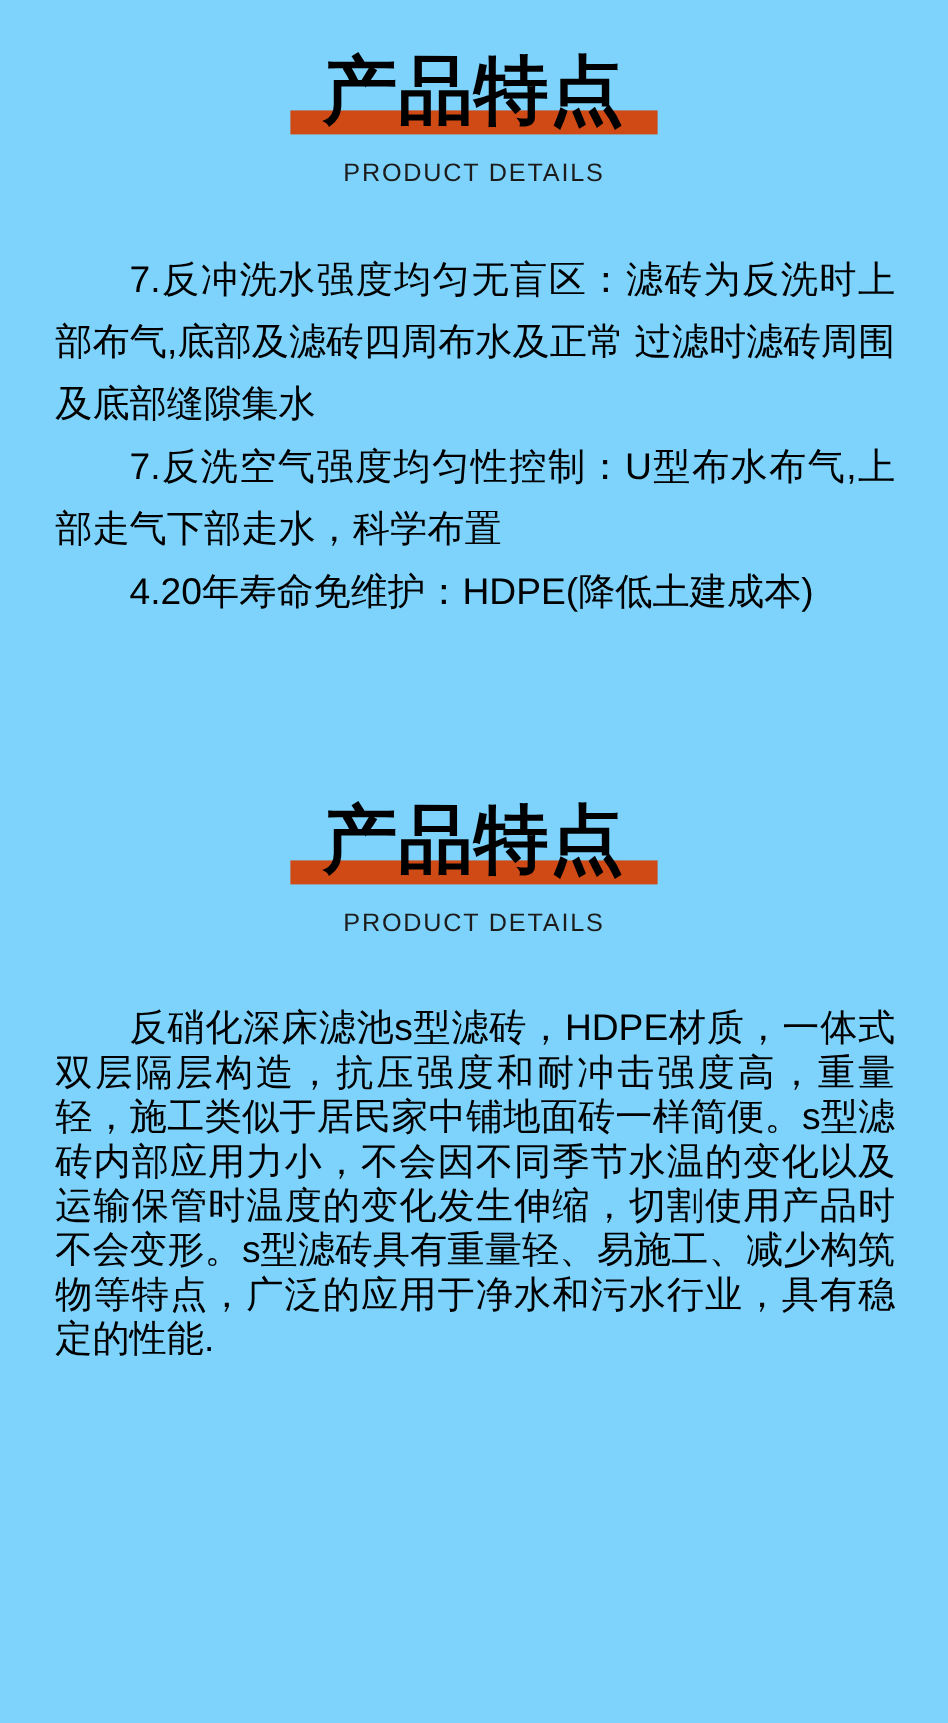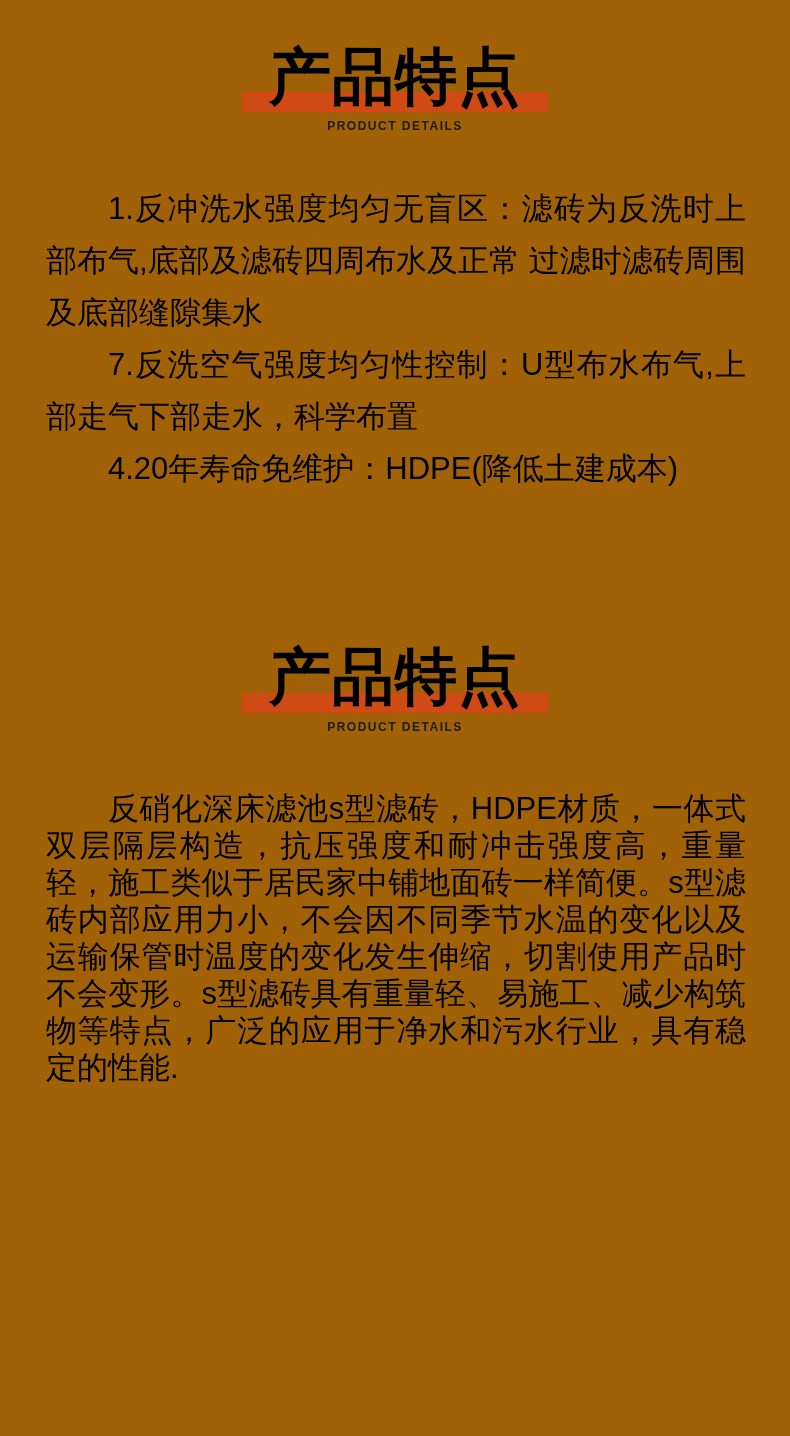--- a/index.html
+++ b/index.html
@@ -10,21 +10,21 @@
     width: 790px;
     min-height: 1436px;
     background: #ffffff;
     font-family: "Liberation Sans", "DejaVu Sans", sans-serif;
     color: #000000;
     overflow-x: hidden;
   }
   .page {
     width: 790px;
     min-height: 1436px;
-    background: #a16207;
+    background: #7dd3fc;
   }
   .section-header {
     text-align: center;
   }
   .title-wrap {
     position: relative;
     display: inline-block;
   }
   .section-title {
     position: relative;
@@ -41,23 +41,23 @@
     position: absolute;
     z-index: 0;
     left: 50%;
     transform: translateX(-50%);
     bottom: -3px;
     width: 306px;
     height: 20px;
     background: #d04a15; 
   }
   .section-subtitle {
-    margin-top: 10px;
-    font-size: 12px;
-    font-weight: bold;
+    margin-top: 24px;
+    font-size: 21px;
+    font-weight: normal;
     letter-spacing: 1.5px;
     color: #1c1c1c;
   }
   .section-features {
     padding-top: 45px;
   }
   .section-features .section-body {
     margin-top: 50px;
     padding: 0 44px 0 46px;
   }
@@ -87,21 +87,21 @@
 
   <section class="section-features">
     <div class="section-header">
       <div class="title-wrap">
         <div class="accent-bar" style="background: rgb(208, 74, 21);"></div>
         <h1 class="section-title">产品特点</h1>
       </div>
       <div class="section-subtitle">PRODUCT DETAILS</div>
     </div>
     <div class="section-body">
-      <p>1.反冲洗水强度均匀无盲区：滤砖为反洗时上部布气,底部及滤砖四周布水及正常 过滤时滤砖周围及底部缝隙集水</p>
+      <p>7.反冲洗水强度均匀无盲区：滤砖为反洗时上部布气,底部及滤砖四周布水及正常 过滤时滤砖周围及底部缝隙集水</p>
       <p>7.反洗空气强度均匀性控制：U型布水布气,上部走气下部走水，科学布置</p>
       <p>4.20年寿命免维护：HDPE(降低土建成本)</p>
     </div>
   </section>
 
   <section class="section-intro">
     <div class="section-header">
       <div class="title-wrap">
         <div class="accent-bar" style="background: rgb(208, 74, 21);"></div>
         <h1 class="section-title">产品特点</h1>

